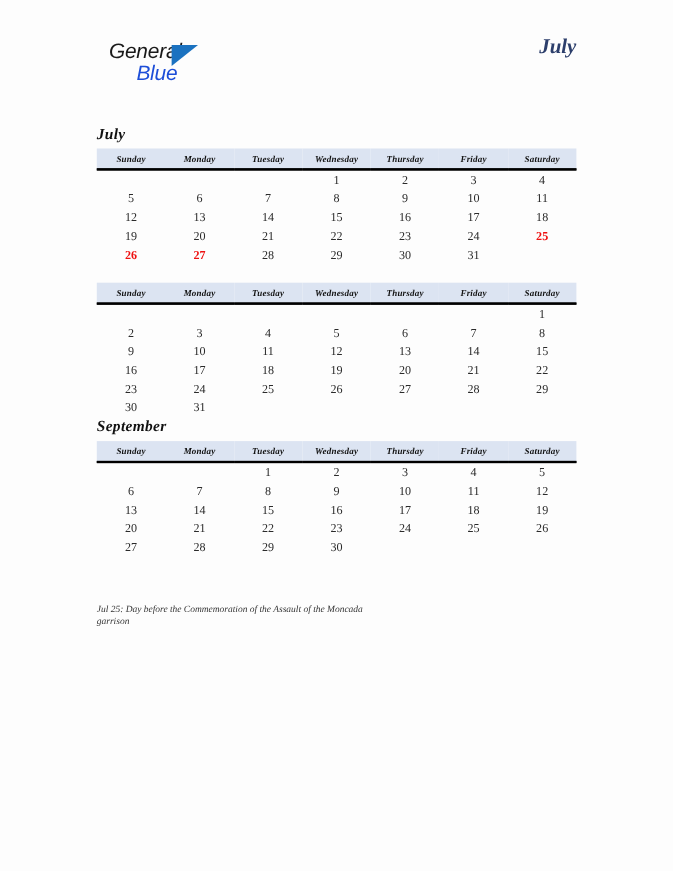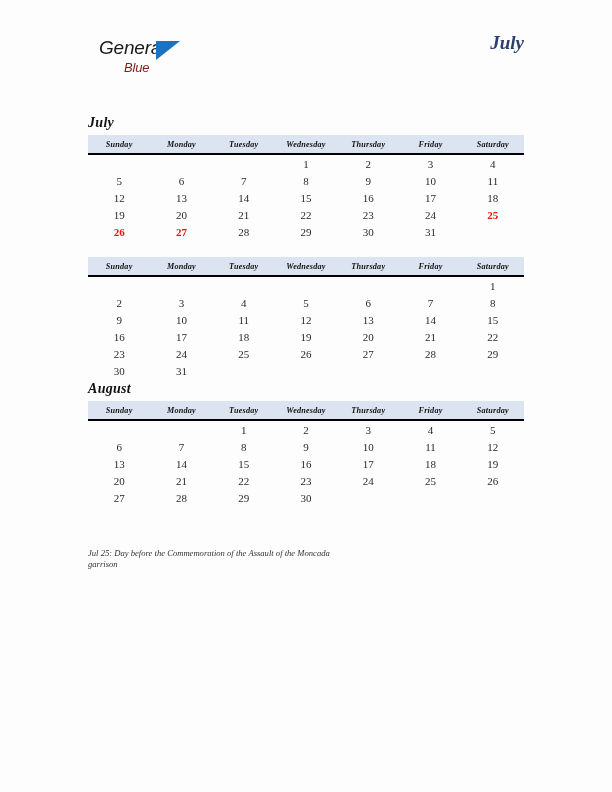--- a/index.html
+++ b/index.html
@@ -36,22 +36,22 @@
   .logo-general {
     font-family: "Liberation Sans", "DejaVu Sans", sans-serif;
     font-size: 19px;
     color: #1a1a1a;
     letter-spacing: -0.2px;
     line-height: 20px;
     display: block;
   }
   .logo-blue {
     font-family: "Liberation Sans", "DejaVu Sans", sans-serif;
-    font-size: 13px;
-    color: #7f1d1d;
+    font-size: 19px;
+    color: #1d4ed8;
     letter-spacing: -0.2px;
     line-height: 20px;
     display: block;
     margin-left: 25px;
   }
   .logo-triangle {
     position: absolute;
     left: 57px;
     top: 3px;
     width: 0;
@@ -315,21 +315,21 @@
             <td></td>
             <td></td>
             <td></td>
             <td></td>
             <td></td>
           </tr>
         </tbody>
       </table>
     </div>
     <div class="month-block">
-      <div class="month-name">August</div>
+      <div class="month-name">September</div>
       <table class="cal">
         <thead>
           <tr>
             <th>Sunday</th>
             <th>Monday</th>
             <th>Tuesday</th>
             <th>Wednesday</th>
             <th>Thursday</th>
             <th>Friday</th>
             <th>Saturday</th>

